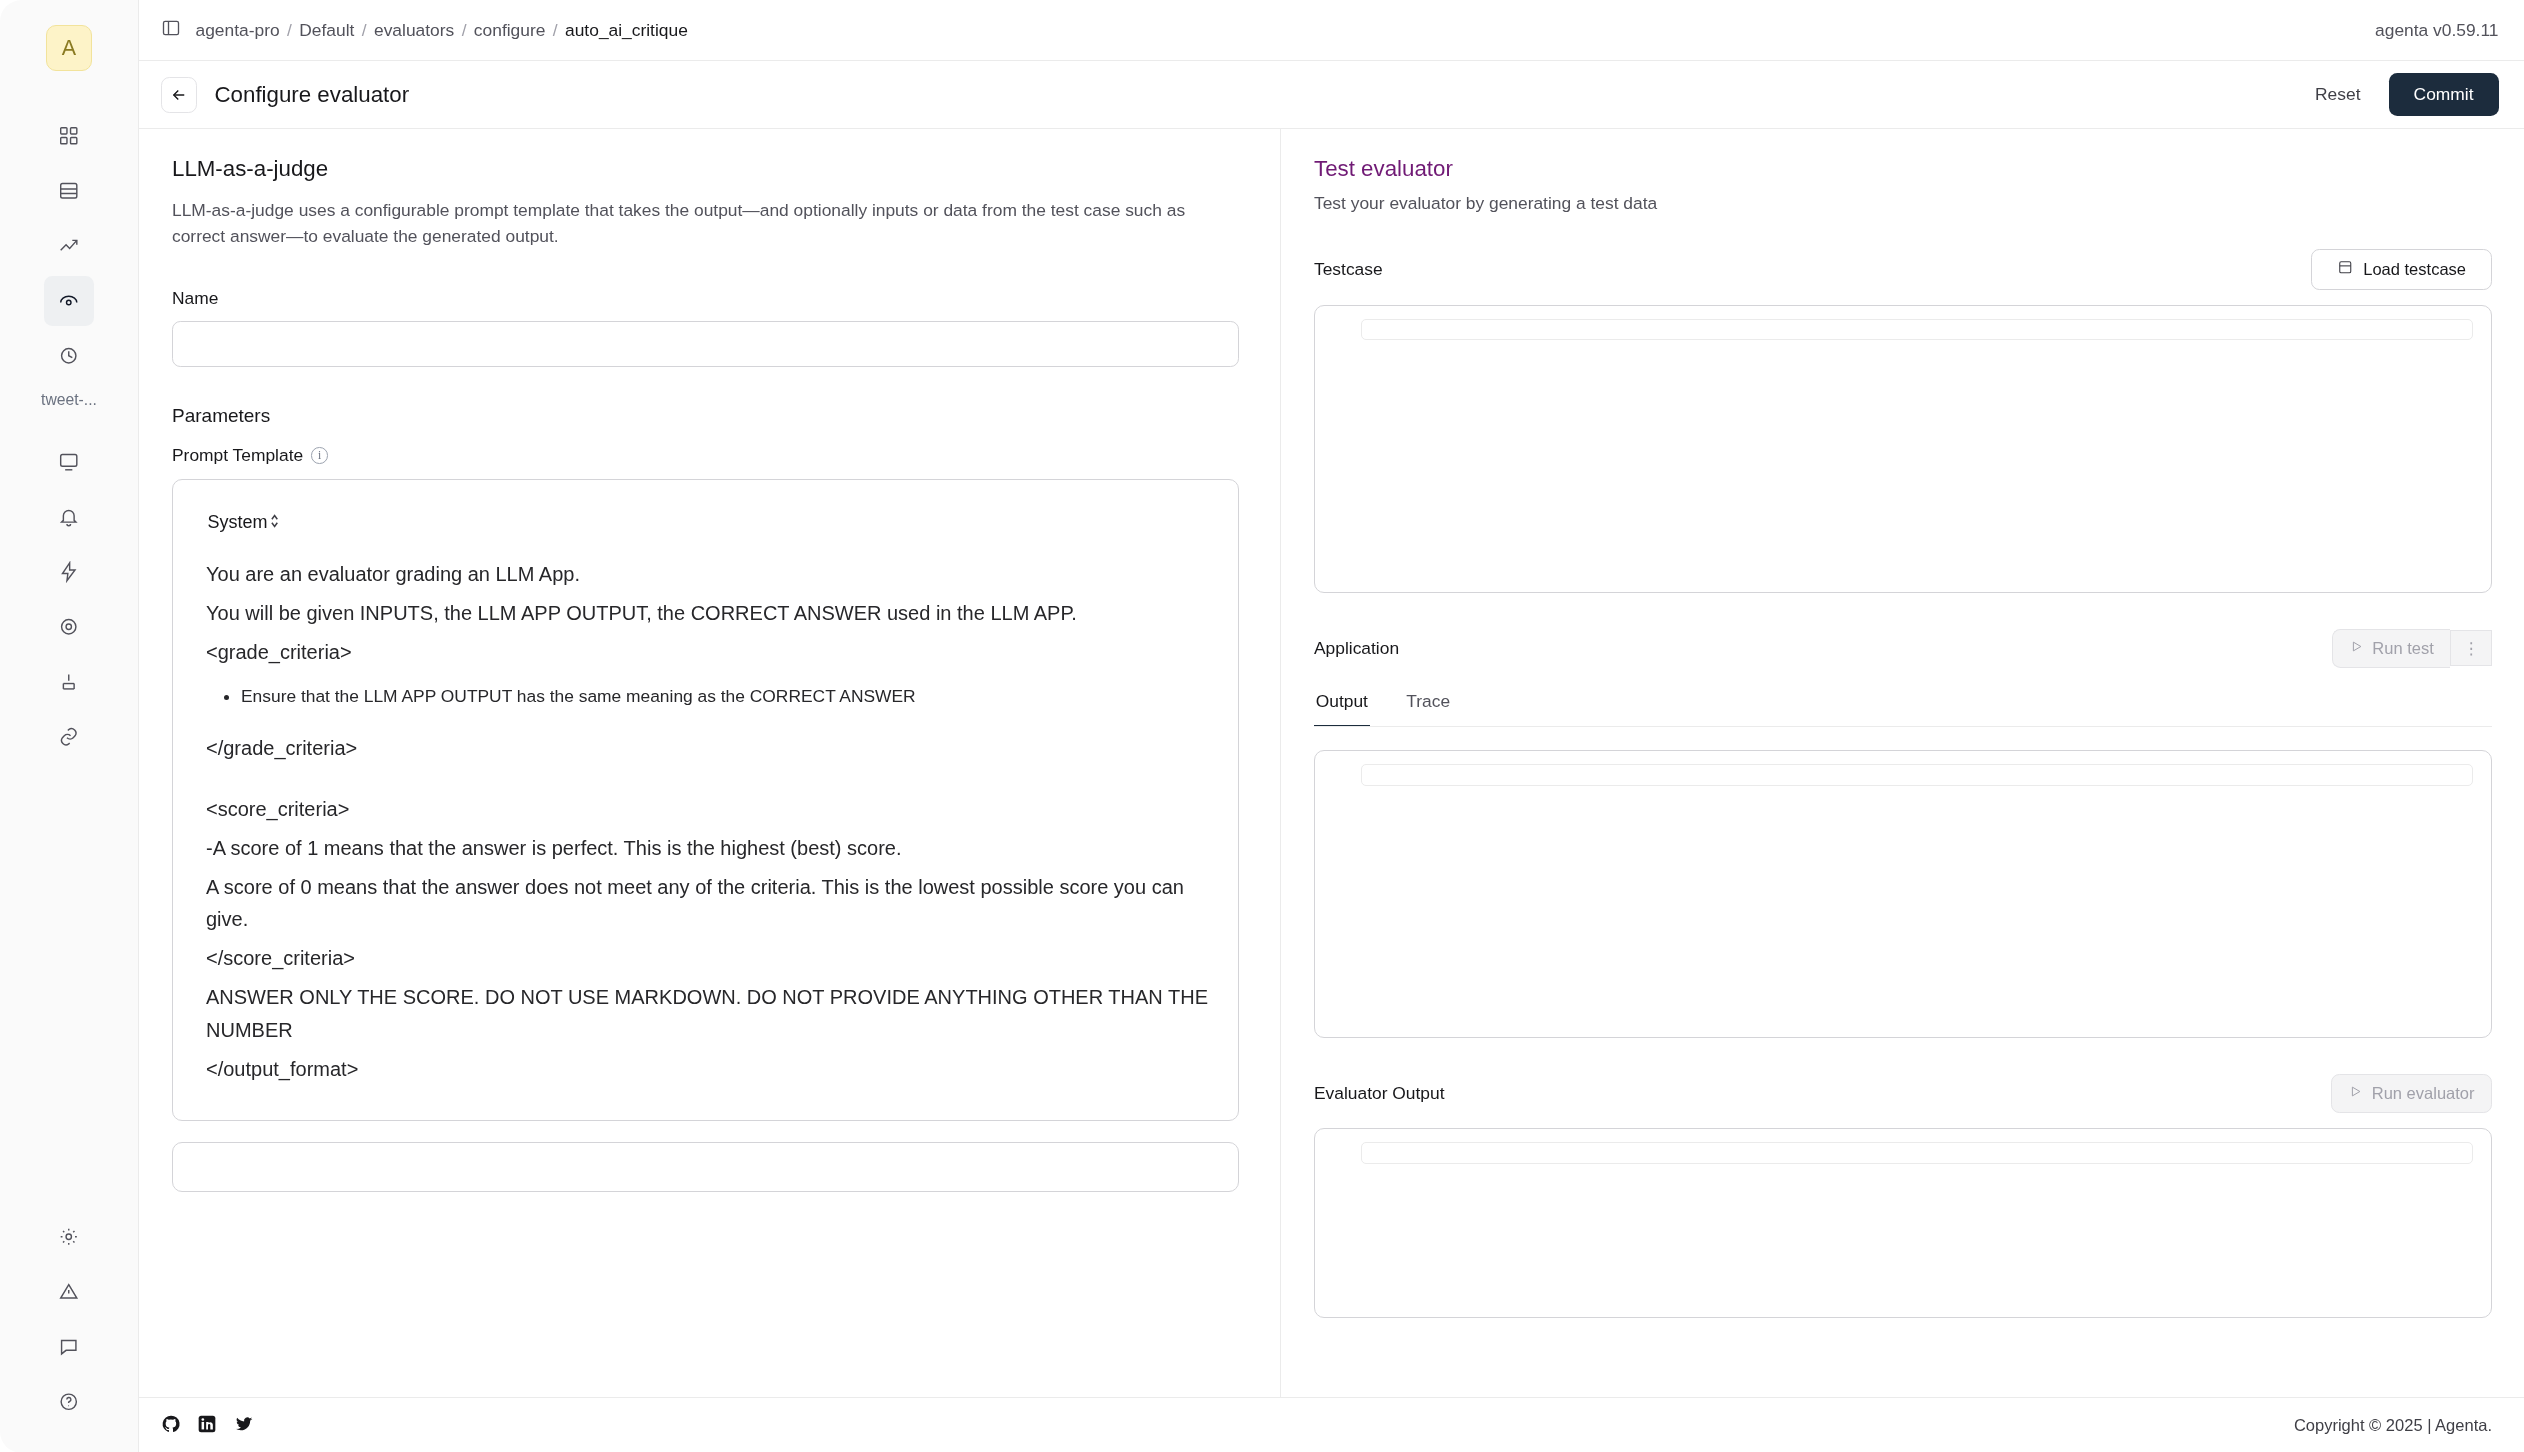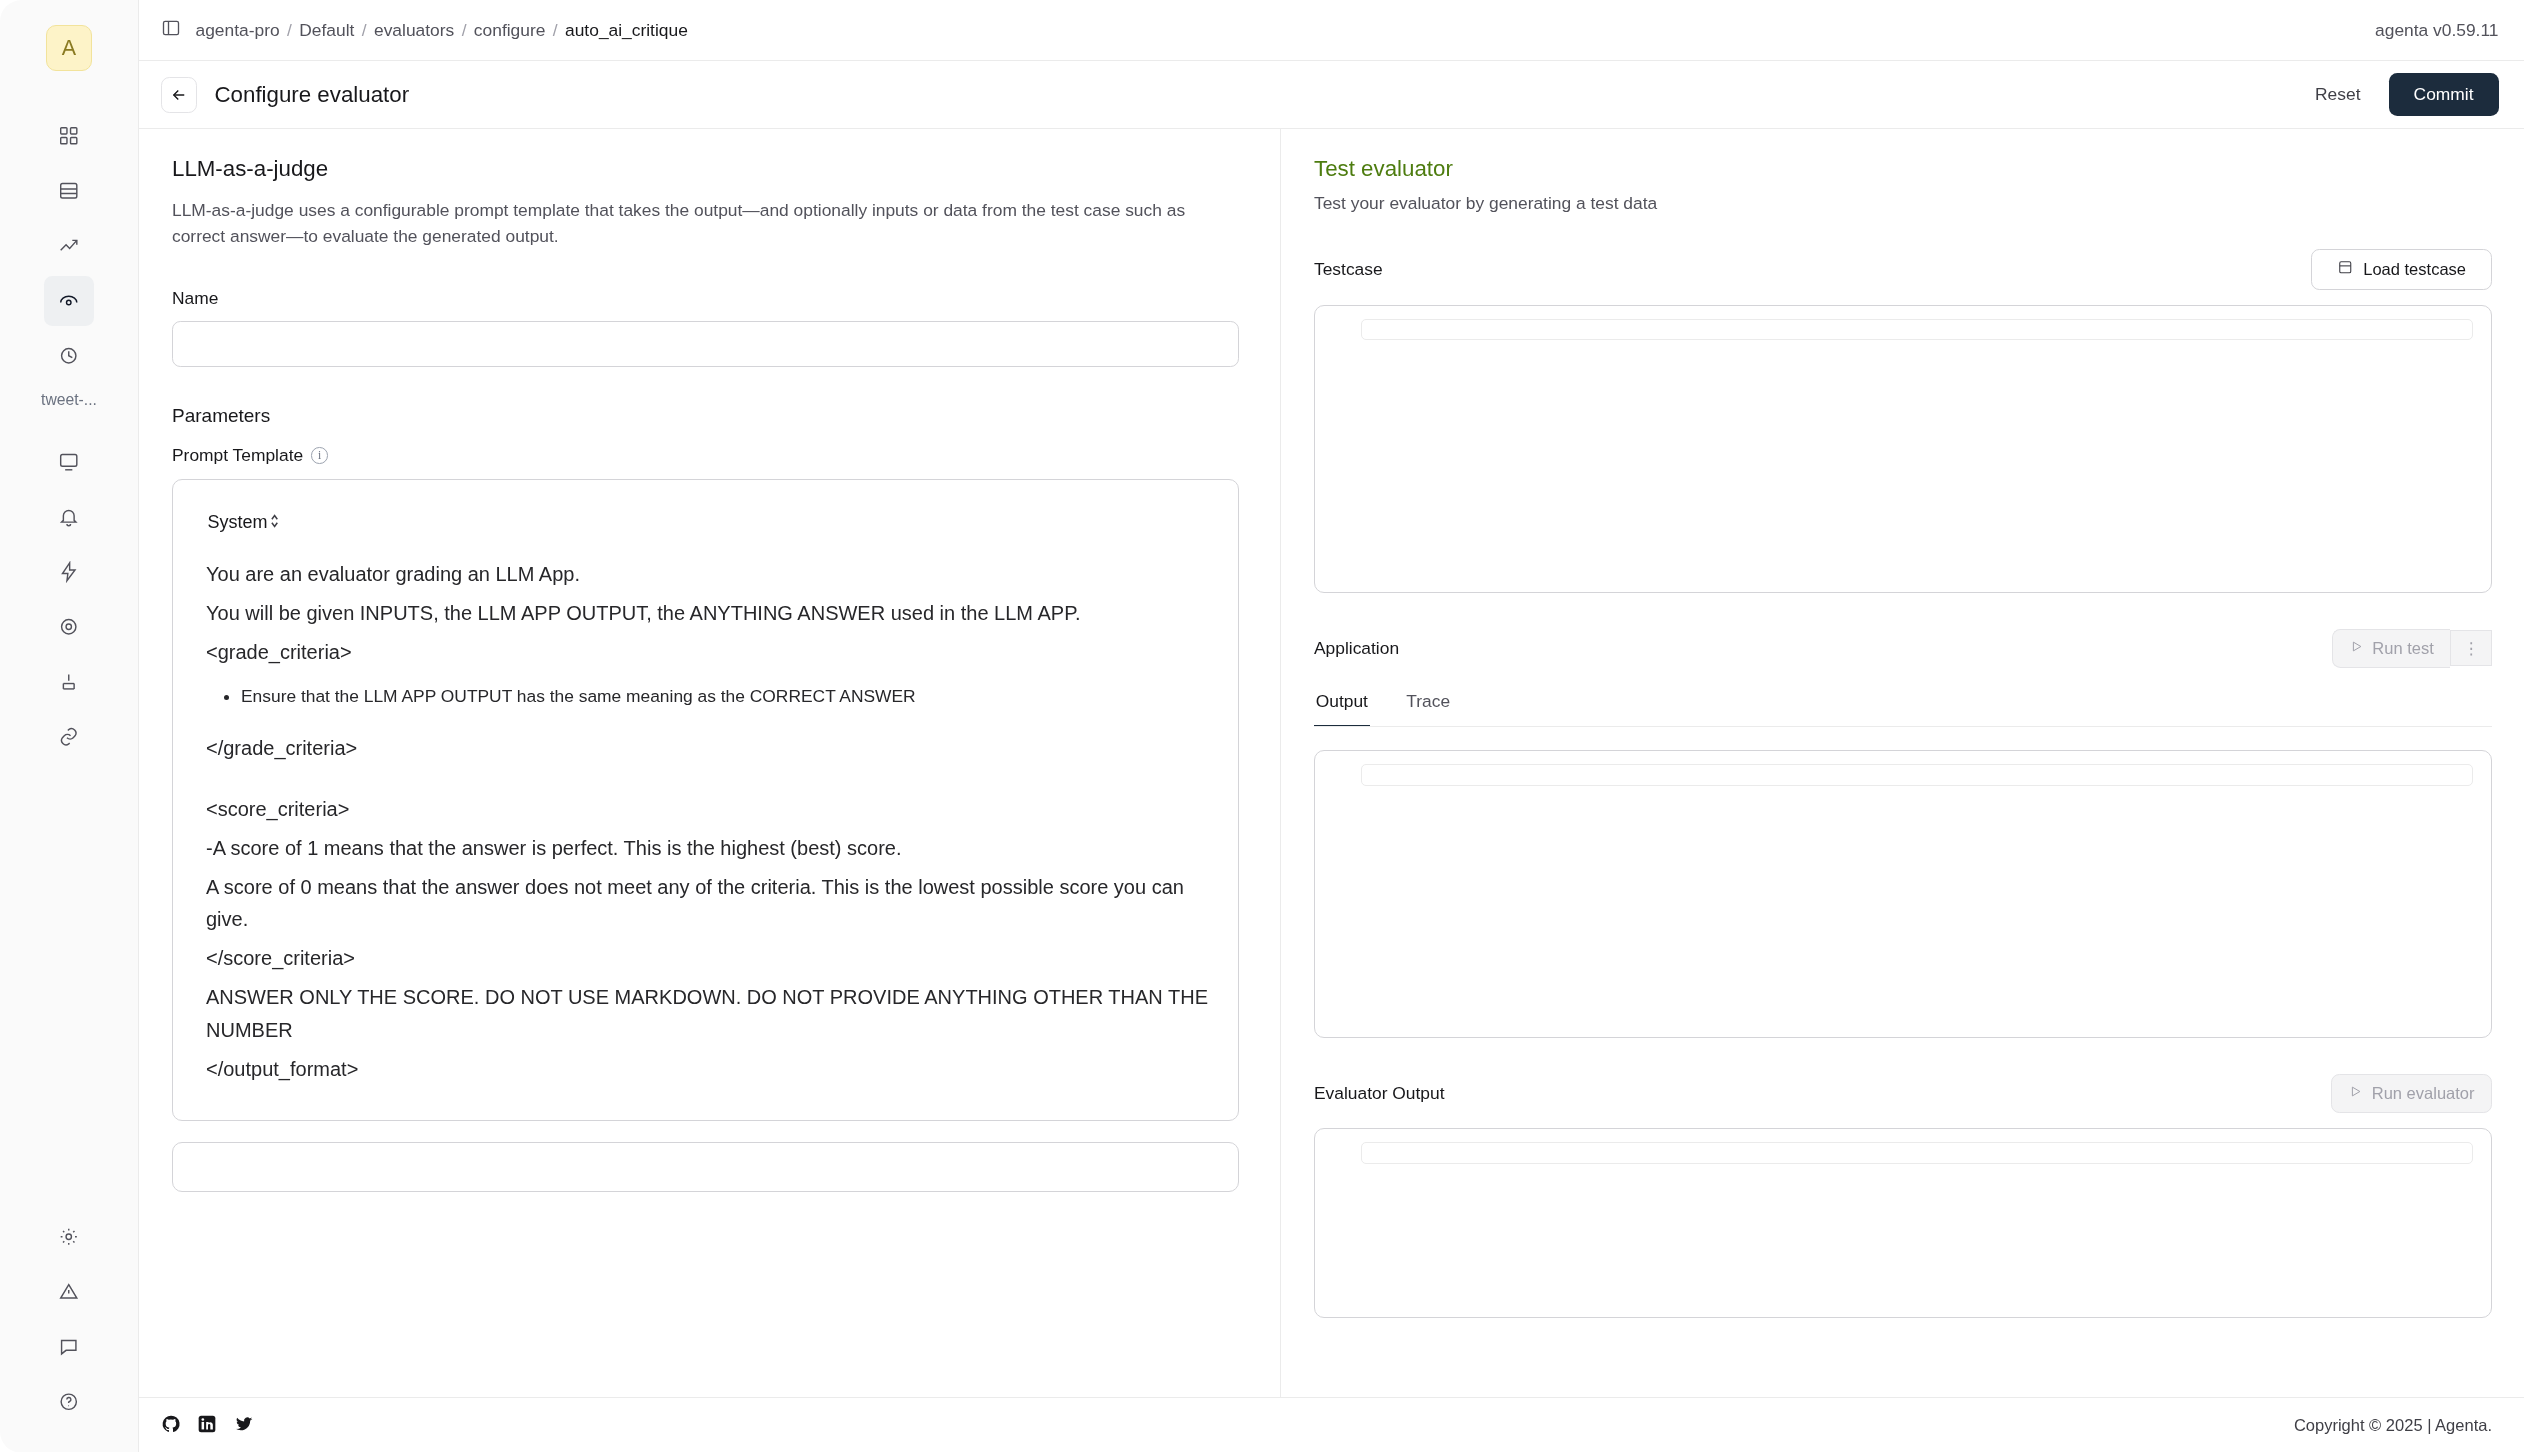--- a/index.html
+++ b/index.html
@@ -234,21 +234,21 @@
     height: 50px;
     border: 0.8px solid #d4d4d8;
     border-radius: 10px;
     margin-top: 21.5px;
     background: #fff;
   }
 
   
   .r-title {
     font-size: 22.3px;
-    color: #4d7c0f;
+    color: #701a75;
     font-weight: 500;
     margin: 0 0 11.6px 0;
   }
   .r-sub {
     font-size: 17.4px;
     color: #52525b;
     margin: 0 0 35px 0;
   }
   .row-between {
     display: flex; align-items: center; justify-content: space-between;
@@ -499,21 +499,21 @@
             <span class="role-name">System</span>
             <span class="chev-updown">
               <svg viewBox="0 0 12 20">
                   <polyline points="3,8 6,4 9,8"></polyline>
                   <polyline points="3,12 6,16 9,12"></polyline>
                 </svg>
             </span>
           </div>
 
           <p class="prompt-line">You are an evaluator grading an LLM App.</p>
-          <p class="prompt-line">You will be given INPUTS, the LLM APP OUTPUT, the ANYTHING ANSWER used in the LLM APP.</p>
+          <p class="prompt-line">You will be given INPUTS, the LLM APP OUTPUT, the CORRECT ANSWER used in the LLM APP.</p>
           <p class="prompt-line">&lt;grade_criteria&gt;</p>
 
           <ul class="prompt-bullets">
             <li>Ensure that the LLM APP OUTPUT has the same meaning as the CORRECT ANSWER</li>
           </ul>
 
           <p class="prompt-line">&lt;/grade_criteria&gt;</p>
 
           <p class="prompt-line gap-before">&lt;score_criteria&gt;</p>
           <p class="prompt-line">-A score of 1 means that the answer is perfect. This is the highest (best) score.</p>

